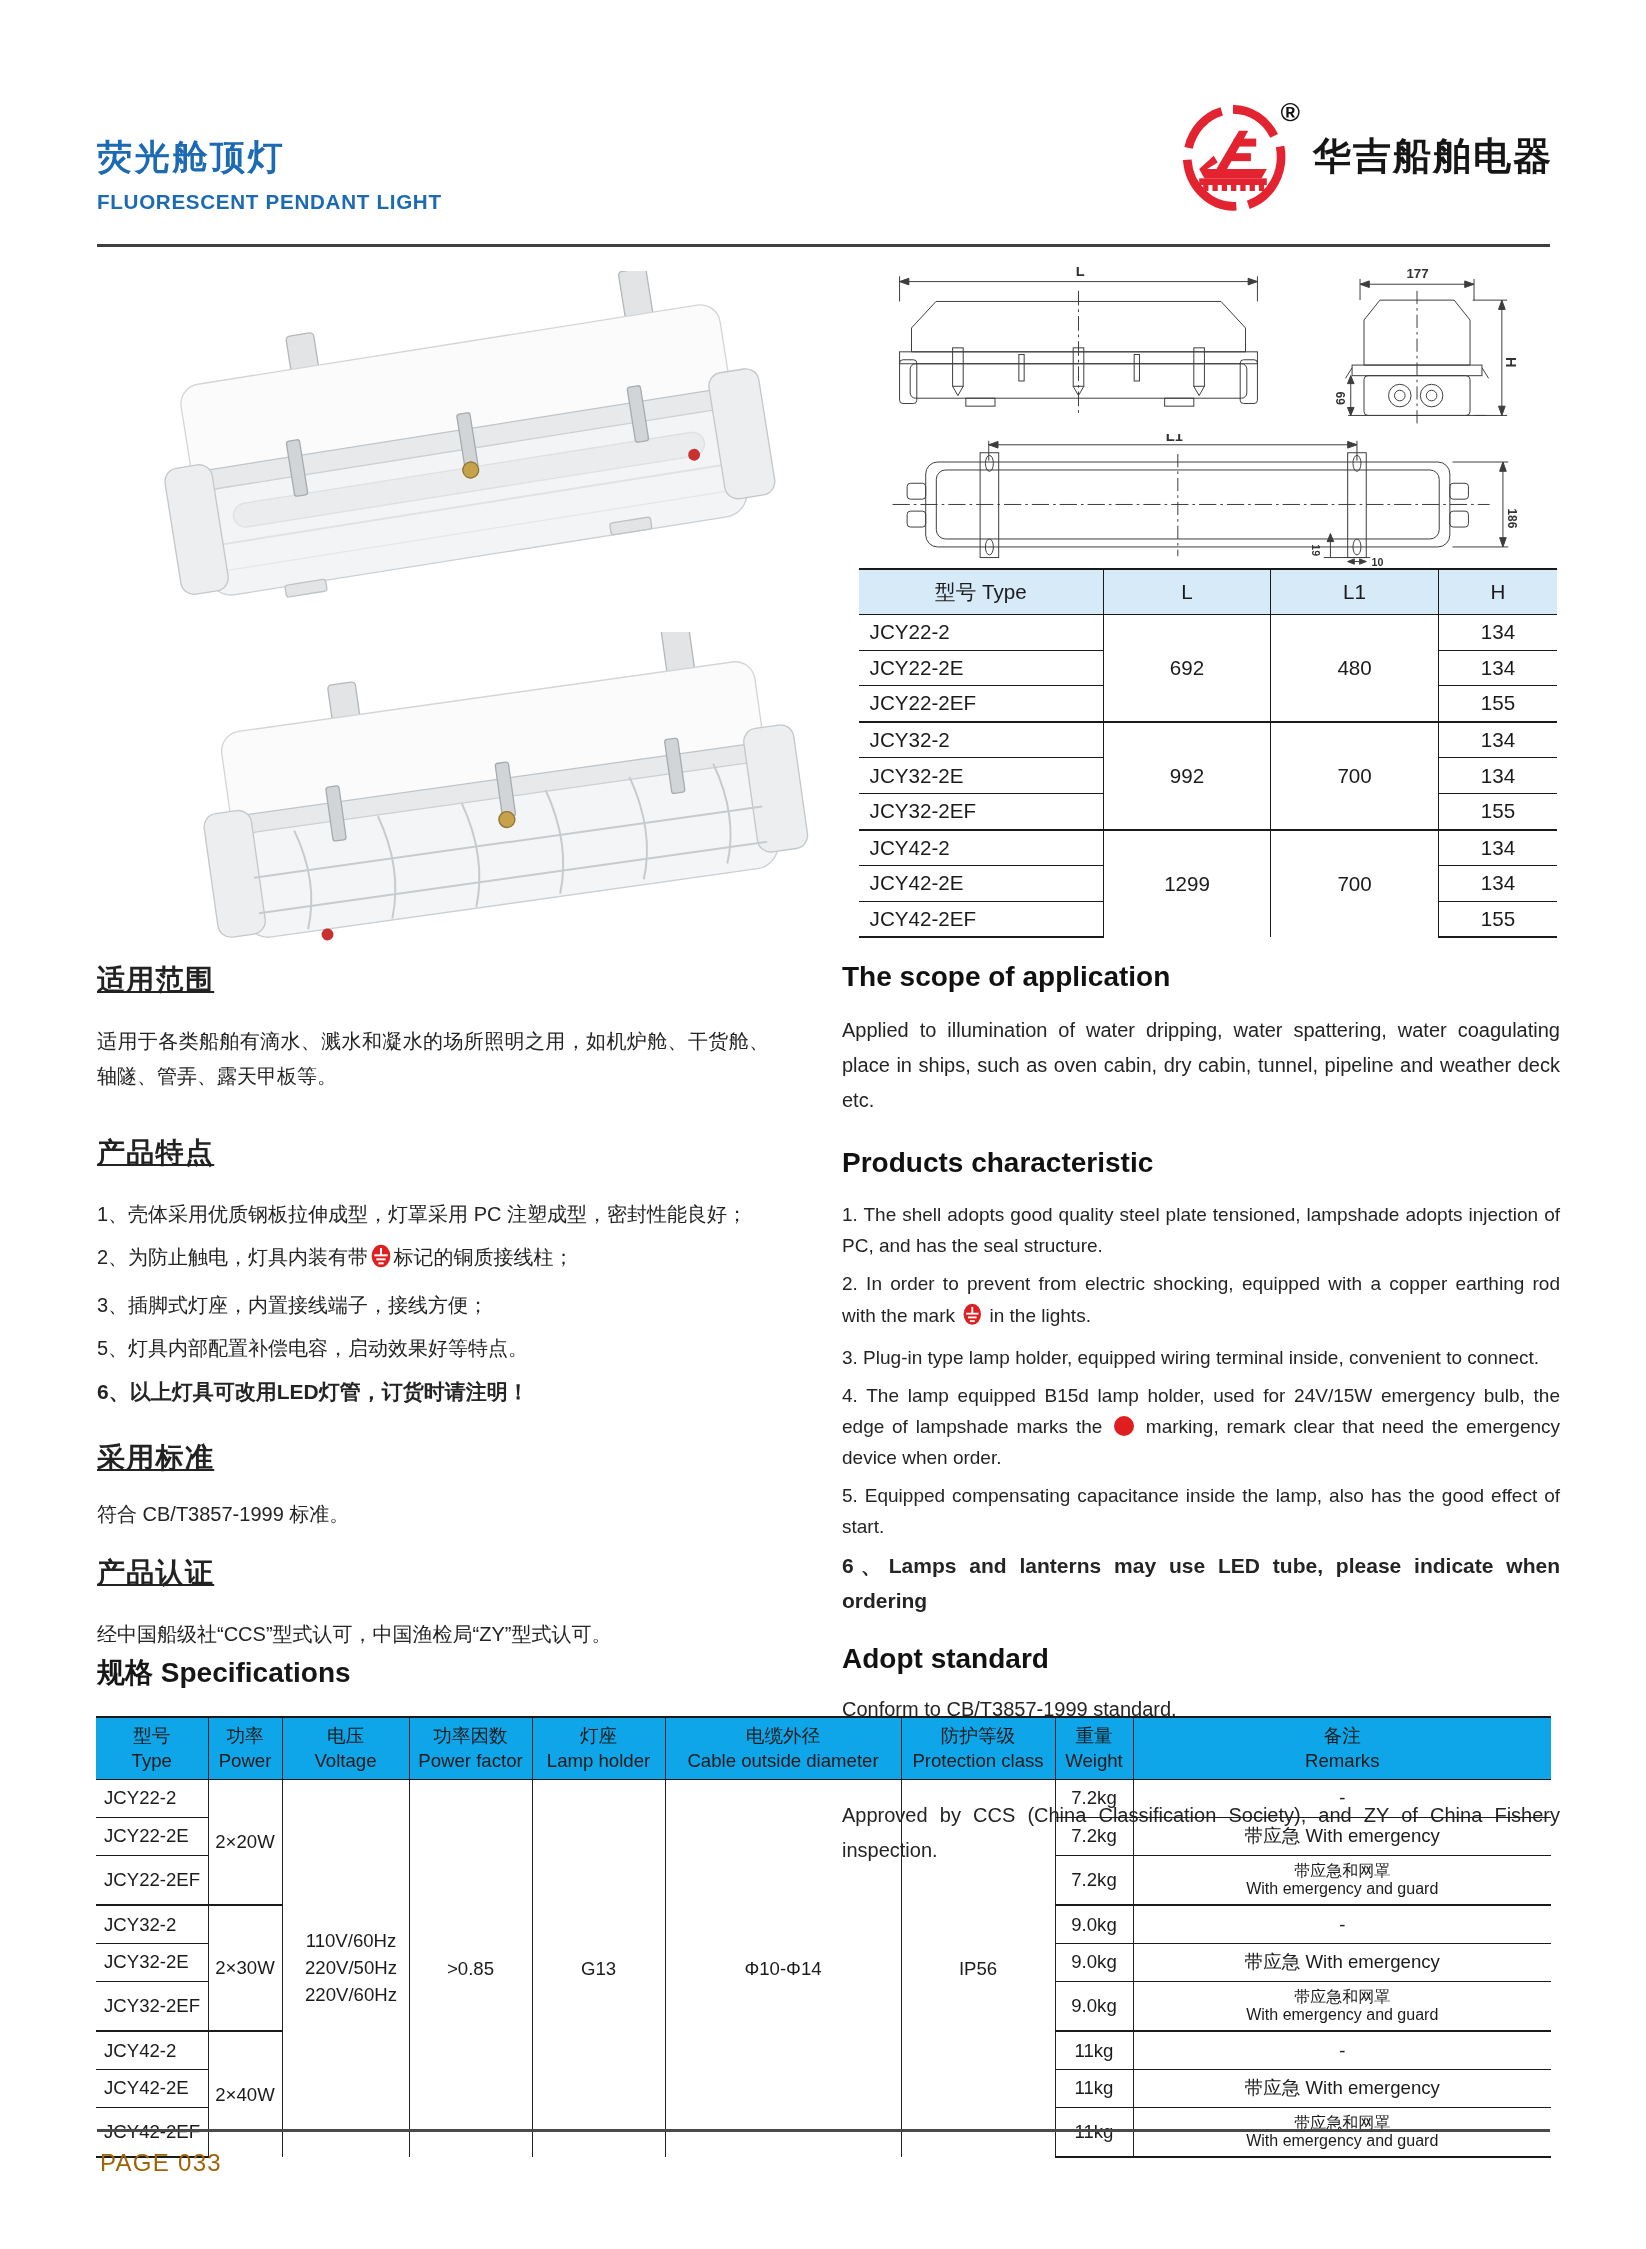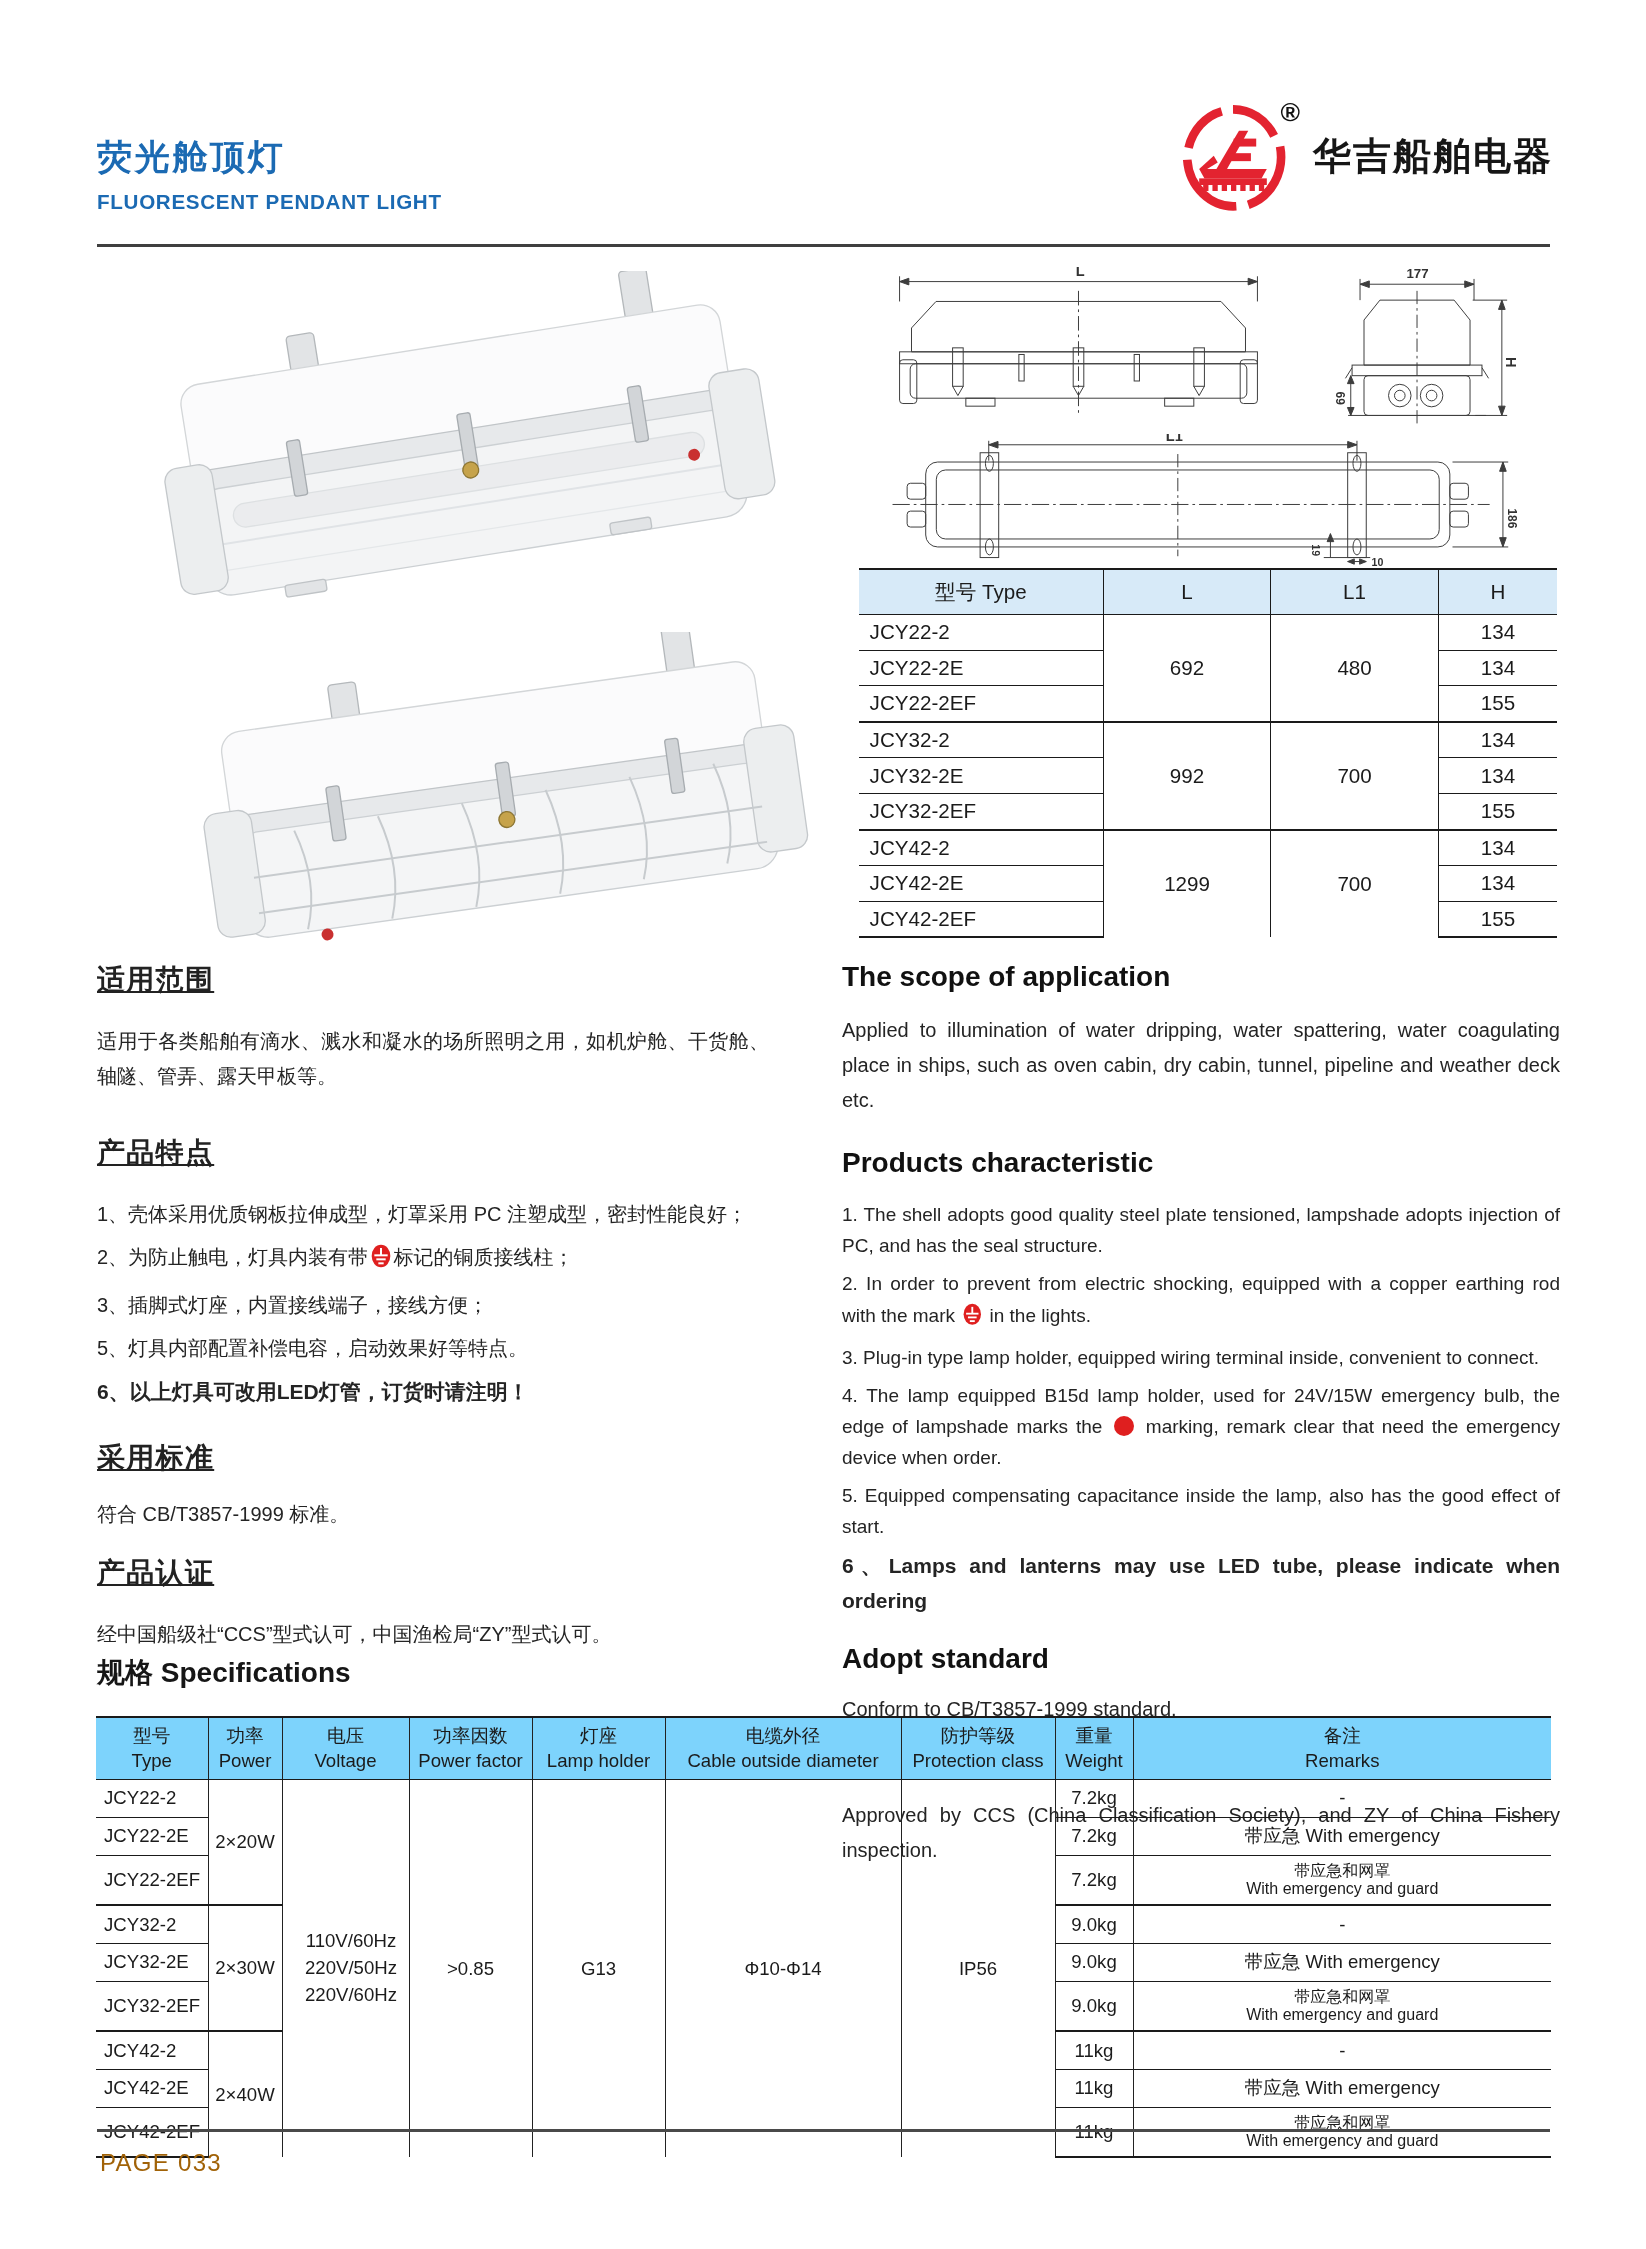--- a/index.html
+++ b/index.html
@@ -54,21 +54,21 @@
   .earth-badge{display:inline-block;vertical-align:-4px;margin:0 2.7px;}
   .red-dot{display:inline-block;width:20px;height:20px;border-radius:50%;background:#df1f1f;
            vertical-align:-2.7px;margin:0 4px;}
 
   
   .spec-head{position:absolute;left:97px;top:1654px;font-size:28px;font-weight:bold;color:#161616;}
   .spec-table{position:absolute;left:96px;top:1716px;width:1455px;border-collapse:collapse;
               font-size:18.6px;color:#1b1b1b;table-layout:fixed;}
   .spec-table th,.spec-table td{border-left:0.7px solid #222;border-right:0.7px solid #222;
               text-align:center;padding:2.7px 4px;overflow:hidden;}
-  .spec-table thead th{background:#7dd3fc;font-weight:normal;border-top:2.7px solid #1a1a1a;
+  .spec-table thead th{background:#0ea5e9;font-weight:normal;border-top:2.7px solid #1a1a1a;
               border-bottom:1.3px solid #1a1a1a;padding:5.3px 2.7px;line-height:1.35;}
   .spec-table td{border-top:1.3px solid #1a1a1a;}
   .spec-table tr.g-top td{border-top:2px solid #1a1a1a;}
   .spec-table tbody tr:last-child td{border-bottom:2.7px solid #1a1a1a;}
   .spec-table th:first-child,.spec-table td:first-child{border-left:none;}
   .spec-table th:last-child,.spec-table td:last-child{border-right:none;}
   .spec-table td.t{text-align:left;padding-left:8px;}
   .spec-table .rm2{font-size:16px;line-height:1.15;}
   .spec-table .vl{line-height:1.45;padding-left:15px;}
   .row-h{height:38px;}

